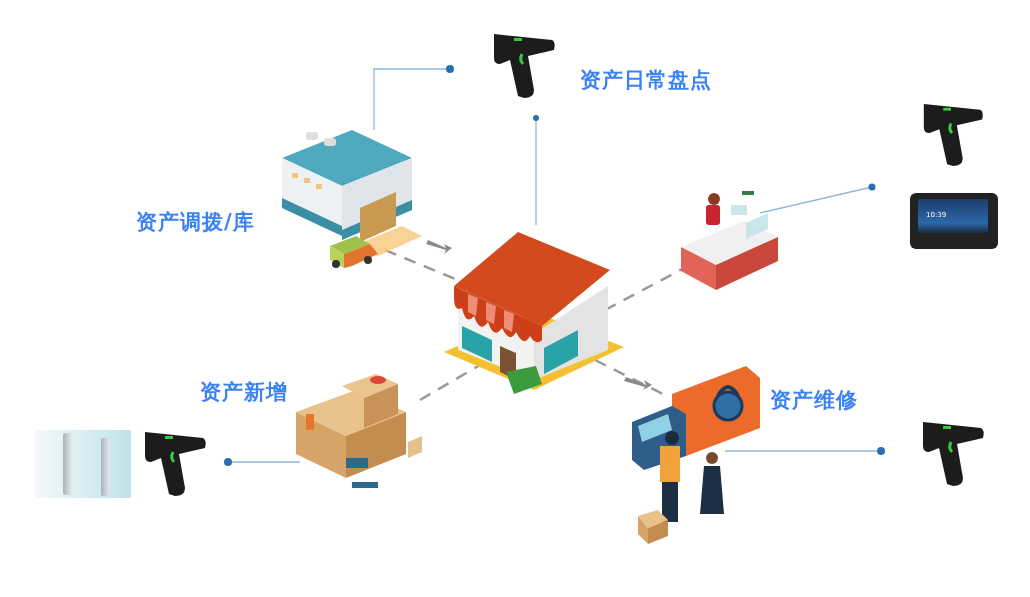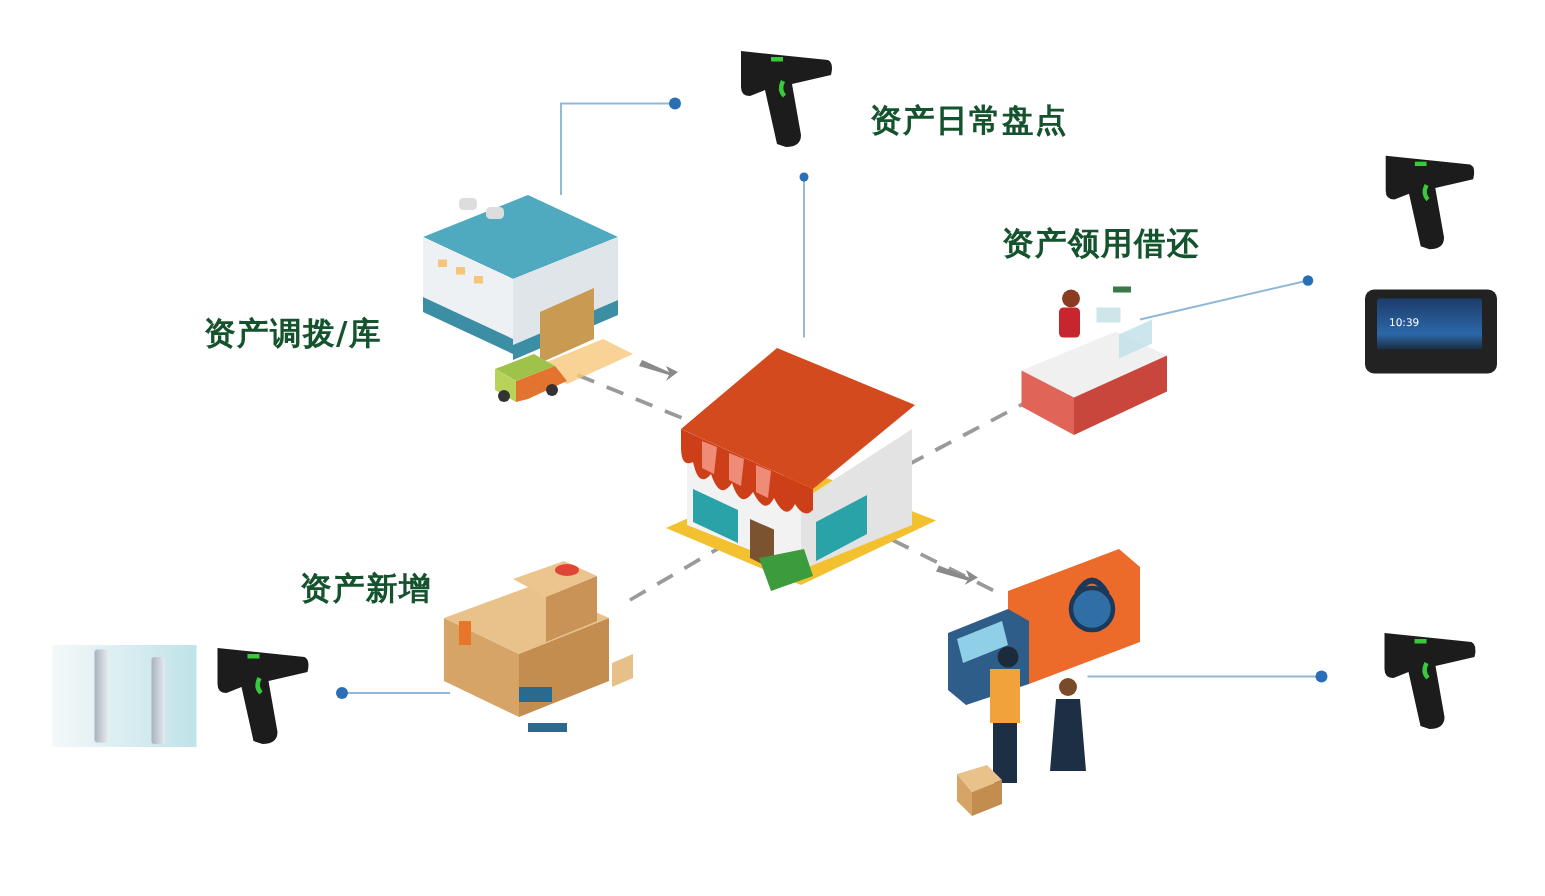--- a/index.html
+++ b/index.html
@@ -1,18 +1,18 @@
 <!DOCTYPE html>
 <html><head>
 <meta charset="utf-8">
 <style>
   html,body{margin:0;padding:0;background:#ffffff;}
   body{width:1030px;height:597px;position:relative;overflow:hidden;font-family:"DejaVu Sans","Liberation Sans",sans-serif;}
   .stage{position:absolute;left:0;top:0;width:1030px;height:597px;}
-  .label{position:absolute;color:#14532d;font-weight:bold;font-size:21px;letter-spacing:1px;white-space:nowrap;font-family:"DejaVu Sans","Liberation Sans",sans-serif;}
+  .label{position:absolute;color:#3b82f6;font-weight:bold;font-size:21px;letter-spacing:1px;white-space:nowrap;font-family:"DejaVu Sans","Liberation Sans",sans-serif;}
   svg.bg{position:absolute;left:0;top:0;}
   .obj{position:absolute;}
 </style>
 </head>
 <body>
 
 <div class="stage">
 
   <svg class="bg" width="1030" height="597">
 
@@ -77,21 +77,20 @@
   <svg class="obj" style="left:676px;top:185px" width="110" height="110" viewBox="0 0 110 110">
     <polygon points="5,62 68,36 102,52 40,80" fill="#f0f0f0"></polygon>
     <polygon points="5,62 40,80 40,105 5,86" fill="#e06458"></polygon>
     <polygon points="40,80 102,52 102,76 40,105" fill="#c9463c"></polygon>
     <circle cx="38" cy="14" r="6" fill="#8a3b22"></circle>
     <rect x="30" y="20" width="14" height="20" fill="#c8262e" rx="3"></rect>
     <rect x="55" y="20" width="16" height="10" fill="#cfe6e9"></rect>
     <rect x="66" y="6" width="12" height="4" fill="#3a7a4a"></rect>
     <polygon points="70,38 92,28 92,44 70,54" fill="#bfe0ea" opacity=".8"></polygon>
   </svg>
-  <div class="label" style="left:668px;top:148px">资产领用借还</div>
 
   <svg class="obj" style="left:912px;top:100px" width="80" height="70" viewBox="0 0 70 72">
     <path d="M6 4 L64 10 Q68 12 66 20 L40 26 L46 60 Q46 68 36 68 L30 66 L22 30 L12 34 Q6 34 6 28 Z" fill="#1c1c1c"></path>
     <rect x="26" y="8" width="8" height="3" fill="#39c93a"></rect>
     <path d="M34 24 Q31 30 35 34" stroke="#39c93a" stroke-width="3" fill="none"></path>
   </svg>
 
   <div class="obj" style="left:910px;top:193px;width:88px;height:56px;background:#222;border-radius:6px;">
     <div style="position:absolute;left:8px;top:6px;width:70px;height:34px;background:linear-gradient(#1d3d6b,#2c67a8 70%,#1a2c40);border-radius:2px;">
       <span style="position:absolute;left:8px;top:12px;color:#fff;font-size:7px;">10:39</span>
@@ -147,19 +146,20 @@
     <path d="M90 32 Q100 14 110 32" stroke="#1b3a5b" stroke-width="4" fill="none"></path>
     <circle cx="44" cy="74" r="7" fill="#1b2b3b"></circle>
     <rect x="32" y="82" width="20" height="36" fill="#f2a23a"></rect>
     <rect x="34" y="118" width="16" height="40" fill="#1d2f44"></rect>
     <circle cx="84" cy="94" r="6" fill="#7a4a2a"></circle>
     <polygon points="76,102 92,102 96,150 72,150" fill="#1d2f44"></polygon>
     <polygon points="10,152 30,146 40,156 20,164" fill="#e9c28b"></polygon>
     <polygon points="10,152 20,164 20,180 10,170" fill="#d6a466"></polygon>
     <polygon points="20,164 40,156 40,172 20,180" fill="#c28d4f"></polygon>
   </svg>
+  <div class="label" style="left:770px;top:386px">资产维修</div>
 
   <svg class="obj" style="left:912px;top:418px" width="80" height="72" viewBox="0 0 70 72">
     <path d="M6 4 L64 10 Q68 12 66 20 L40 26 L46 60 Q46 68 36 68 L30 66 L22 30 L12 34 Q6 34 6 28 Z" fill="#1c1c1c"></path>
     <rect x="26" y="8" width="8" height="3" fill="#39c93a"></rect>
     <path d="M34 24 Q31 30 35 34" stroke="#39c93a" stroke-width="3" fill="none"></path>
   </svg>
 </div>
 
 </body></html>

